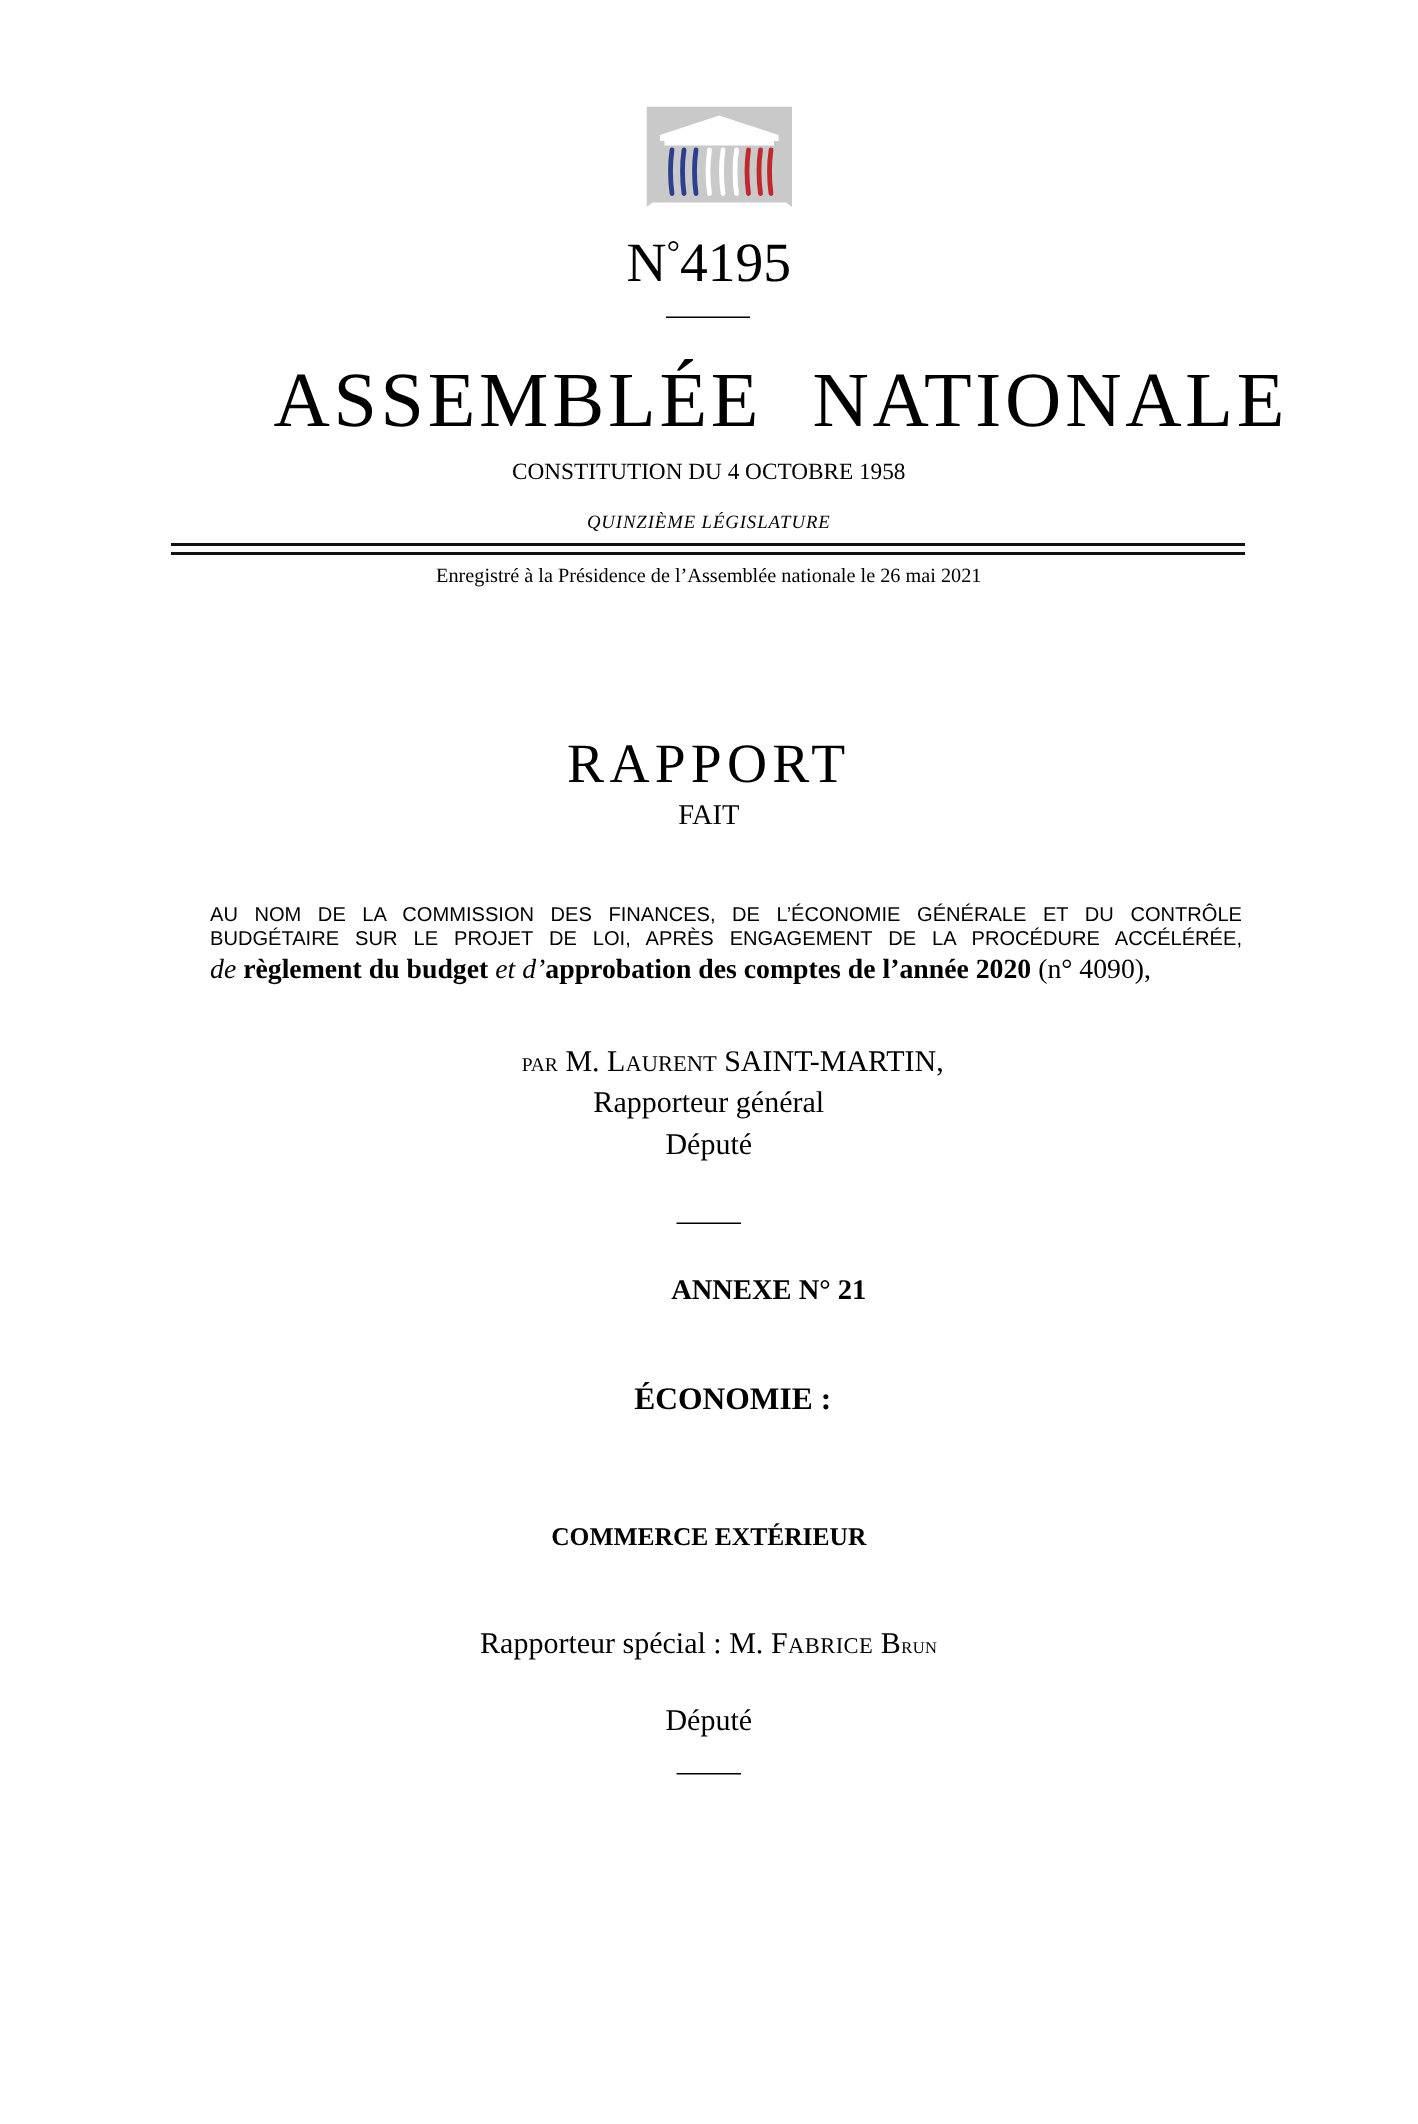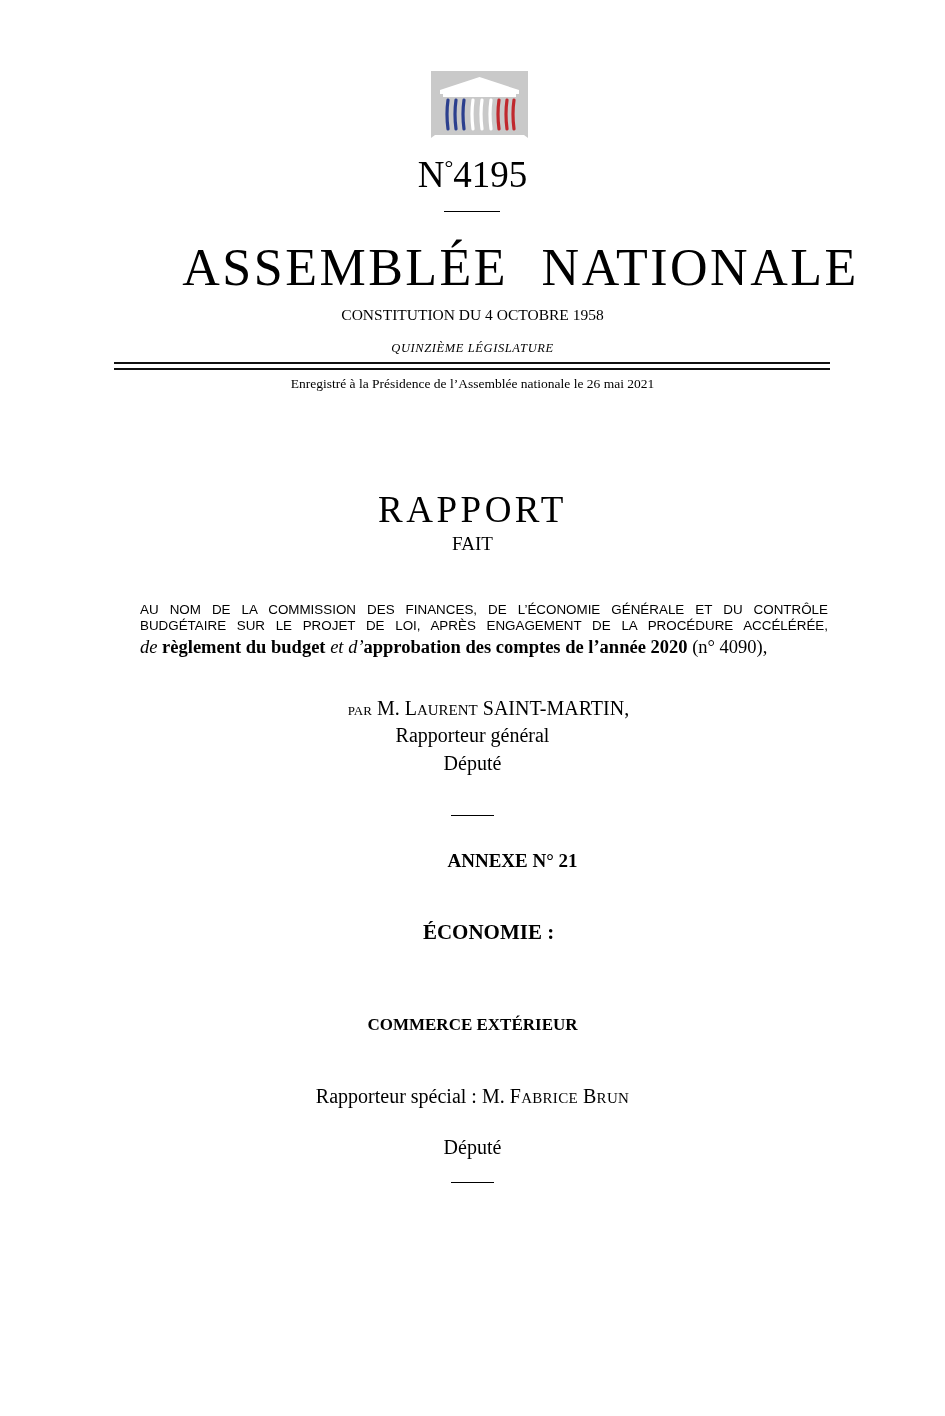--- a/index.html
+++ b/index.html
@@ -96,16 +96,16 @@
 <div class="short-rule" style="left:451px; width:43px; top:815px;"></div>
 
 <div class="abs annexe">ANNEXE N° 21</div>
 <div class="abs economie">ÉCONOMIE :</div>
 <div class="abs commerce">COMMERCE EXTÉRIEUR</div>
 
 <div class="abs special">
   <span>Rapporteur spécial :</span>
   <span>M.</span>
   <span style="font-variant: small-caps; font-size:15px; letter-spacing:0.3px"><span style="font-size:20px">F</span><span style="font-size:15px">ABRICE</span></span>
-  <span style="font-size:15px; letter-spacing:0.3px"><span style="font-size:20px">B</span><span style="font-size:15px">RUN</span></span>
+  <span style="font-size:15px; letter-spacing:0.3px"><span style="font-size:20px">B</span><span style="font-size:11px">RUN</span></span>
 </div>
 <div class="abs depute2">Député</div>
 <div class="short-rule" style="left:451px; width:43px; top:1182px;"></div>
 
 </body></html>

